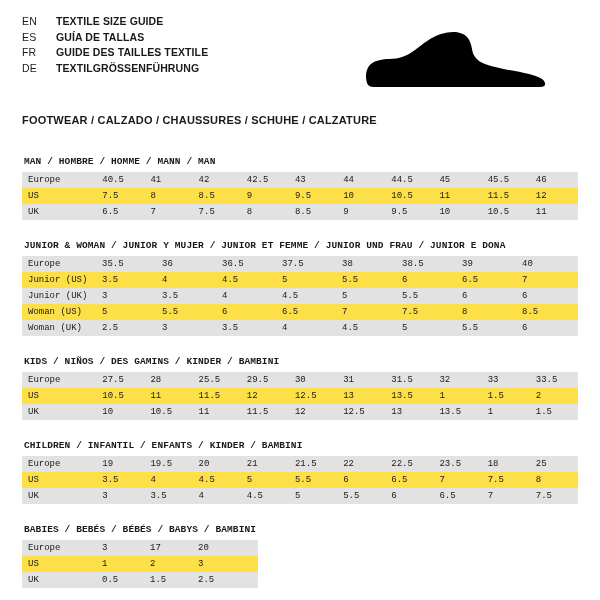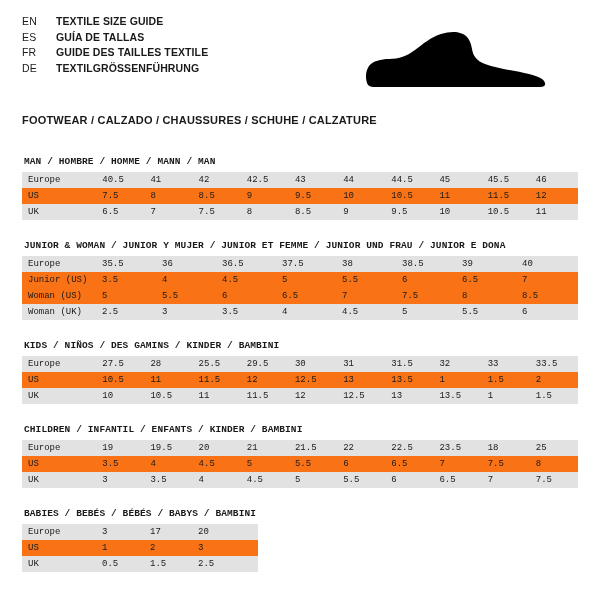--- a/index.html
+++ b/index.html
@@ -86,21 +86,21 @@
   }
   table.size-table td {
     height: 16px;
     padding: 0 0 0 6px;
     vertical-align: middle;
     font-size: 9px;
     color: #1a1a1a;
     white-space: nowrap;
   }
   tr.shaded td { background: #e2e2e2; }
-  tr.plain td { background: #f97316; }
+  tr.plain td { background: #fde047; }
   td.rowlabel { width: 74px; }
 
   .w-adult { width: 556px; }
   .w-babies { width: 236px; }
 
   
 </style>
 </head>
 <body>
 
@@ -230,20 +230,31 @@
           <td class="rowlabel">Junior (US)</td>
           <td>3.5</td>
           <td>4</td>
           <td>4.5</td>
           <td>5</td>
           <td>5.5</td>
           <td>6</td>
           <td>6.5</td>
           <td>7</td>
         </tr>
+        <tr class="shaded">
+          <td class="rowlabel">Junior (UK)</td>
+          <td>3</td>
+          <td>3.5</td>
+          <td>4</td>
+          <td>4.5</td>
+          <td>5</td>
+          <td>5.5</td>
+          <td>6</td>
+          <td>6</td>
+        </tr>
         <tr class="plain">
           <td class="rowlabel">Woman (US)</td>
           <td>5</td>
           <td>5.5</td>
           <td>6</td>
           <td>6.5</td>
           <td>7</td>
           <td>7.5</td>
           <td>8</td>
           <td>8.5</td>

